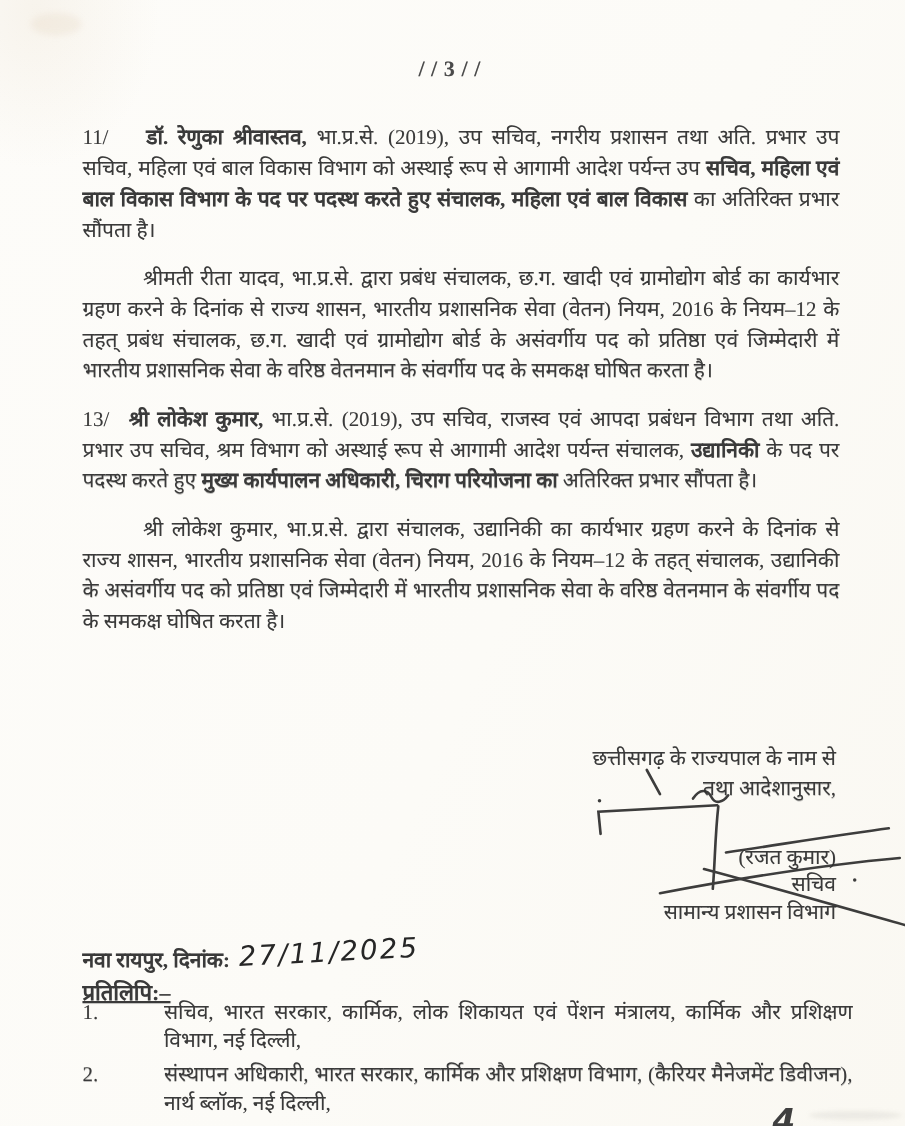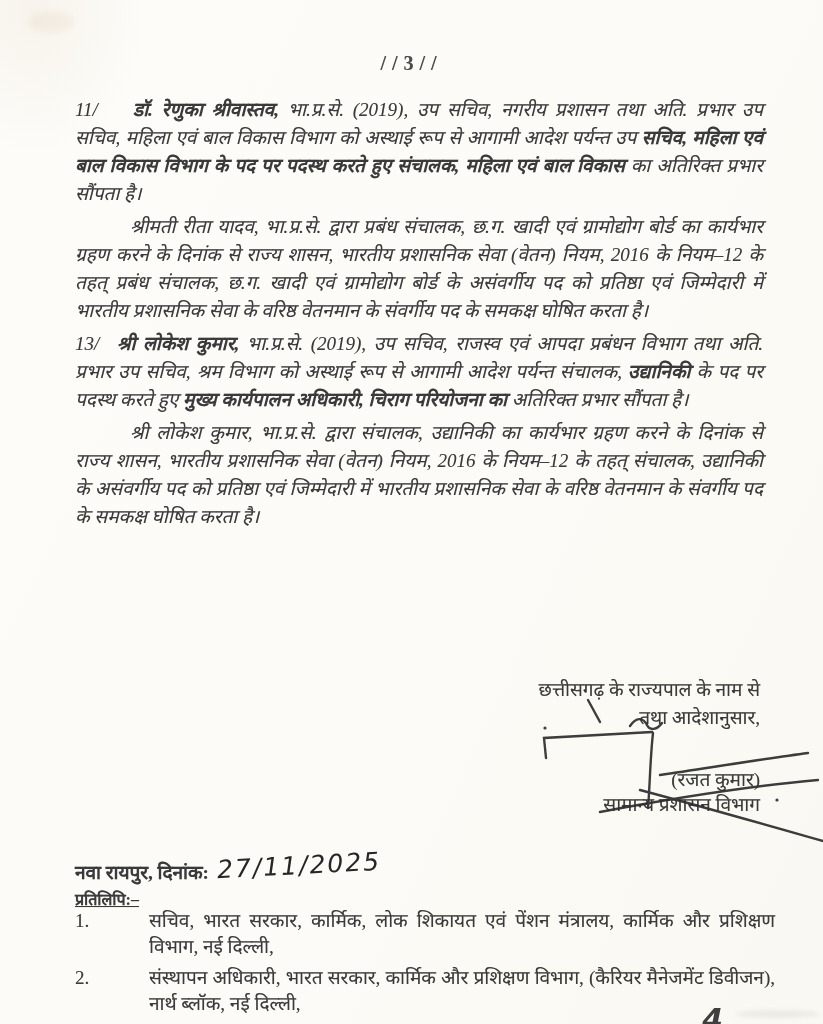--- a/index.html
+++ b/index.html
@@ -17,21 +17,21 @@
   }
   .page-num{
     position:absolute;top:52px;left:0;right:0;
     text-align:center;font-size:20px;letter-spacing:6px;
     font-weight:700;color:#4a4a4a;
   }
   .doc-body{
     position:absolute;top:96px;left:75px;width:688px;
     font-size:19px;line-height:28px;text-align:justify;
   }
-  .para{margin:0 0 5px 0;font-style:italic;}
+  .para{margin:16px 0 5px 0;}
   .pnum{display:inline-block;vertical-align:top;}
   .w58{width:58px;}
   .w42{width:42px;}
   .bold{font-weight:700;}
   .indent{text-indent:55px;}
   .closing{
     position:absolute;left:415px;top:676px;width:345px;
     text-align:right;font-size:19px;line-height:28px;
   }
   .closing .l2{margin-bottom:36px;}
@@ -46,21 +46,21 @@
     font-size:19px;font-weight:700;
   }
   .hand-date{
     display:inline-block;margin-left:8px;position:relative;top:-5px;
     font-family:"DejaVu Sans",sans-serif;font-style:italic;font-weight:400;
     font-size:25px;letter-spacing:2px;color:#262626;
     transform:rotate(-3deg);text-shadow:none;
   }
   .copy-heading{
     position:absolute;left:75px;top:888px;
-    font-size:16px;font-weight:700;text-decoration:underline;
+    font-size:20px;font-weight:700;text-decoration:underline;
   }
   .copy-list{position:absolute;left:75px;top:908px;width:700px;font-size:19px;}
   .copy-item{display:flex;margin-bottom:5px;}
   .copy-index{width:38px;line-height:26px;}
   .copy-text{flex:1;text-align:justify;line-height:26px;margin-left:36px;}
   .corner-mark{
     position:absolute;left:702px;top:1002px;
     font-size:30px;font-weight:700;font-style:italic;color:#3f3f3f;
     font-family:"DejaVu Sans",sans-serif;text-shadow:none;
   }
@@ -100,20 +100,21 @@
       <span>अतिरिक्त प्रभार सौंपता है।</span></p>
 
     <p class="para indent"><span>श्री लोकेश कुमार, भा.प्र.से. द्वारा संचालक, उद्यानिकी का कार्यभार ग्रहण करने के दिनांक से राज्य शासन, भारतीय प्रशासनिक सेवा (वेतन) नियम, 2016 के नियम–12 के तहत् संचालक, उद्यानिकी के असंवर्गीय पद को प्रतिष्ठा एवं जिम्मेदारी में भारतीय प्रशासनिक सेवा के वरिष्ठ वेतनमान के संवर्गीय पद के समकक्ष घोषित करता है।</span></p>
 
   </div>
 
   <div class="closing">
     <div class="l1">छत्तीसगढ़ के राज्यपाल के नाम से</div>
     <div class="l2">तथा आदेशानुसार,</div>
     <div class="name">(रजत कुमार)</div>
+    <div class="desig">सचिव</div>
     <div class="dept">सामान्य प्रशासन विभाग</div>
   </div>
 
   <svg class="sig-svg" viewBox="0 0 340 170" xmlns="http://www.w3.org/2000/svg">
     <g fill="none" stroke="#2d2d2d" stroke-width="2.4" stroke-linecap="round" opacity="0.92">
       <path d="M88,10 L100,32"></path>
       <path d="M46,68 L44,48 L152,42"></path>
       <path d="M153,43 C150,70 150,95 148,118"></path>
       <path d="M130,36 c6,-9 13,-9 17,-1 c3,6 10,5 15,-2"></path>
       <path d="M160,85 C220,76 270,68 308,63"></path>

